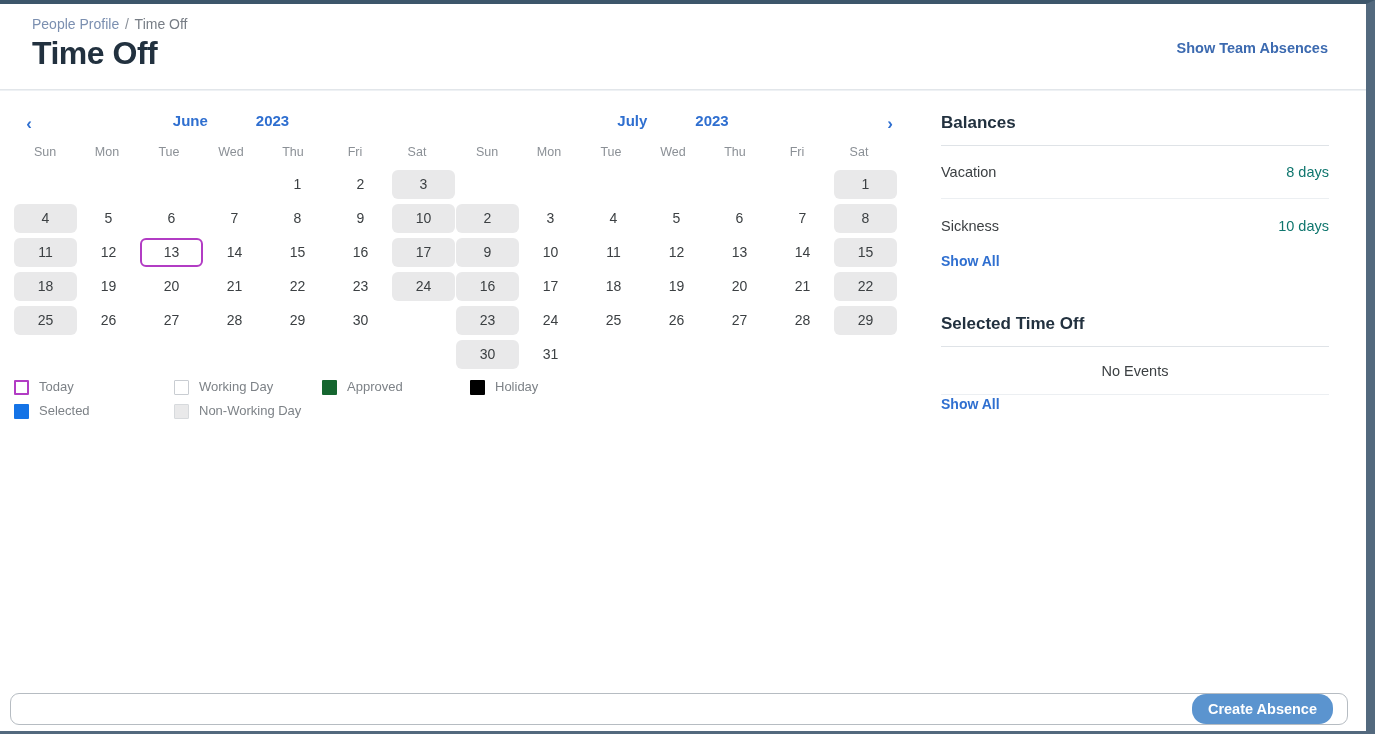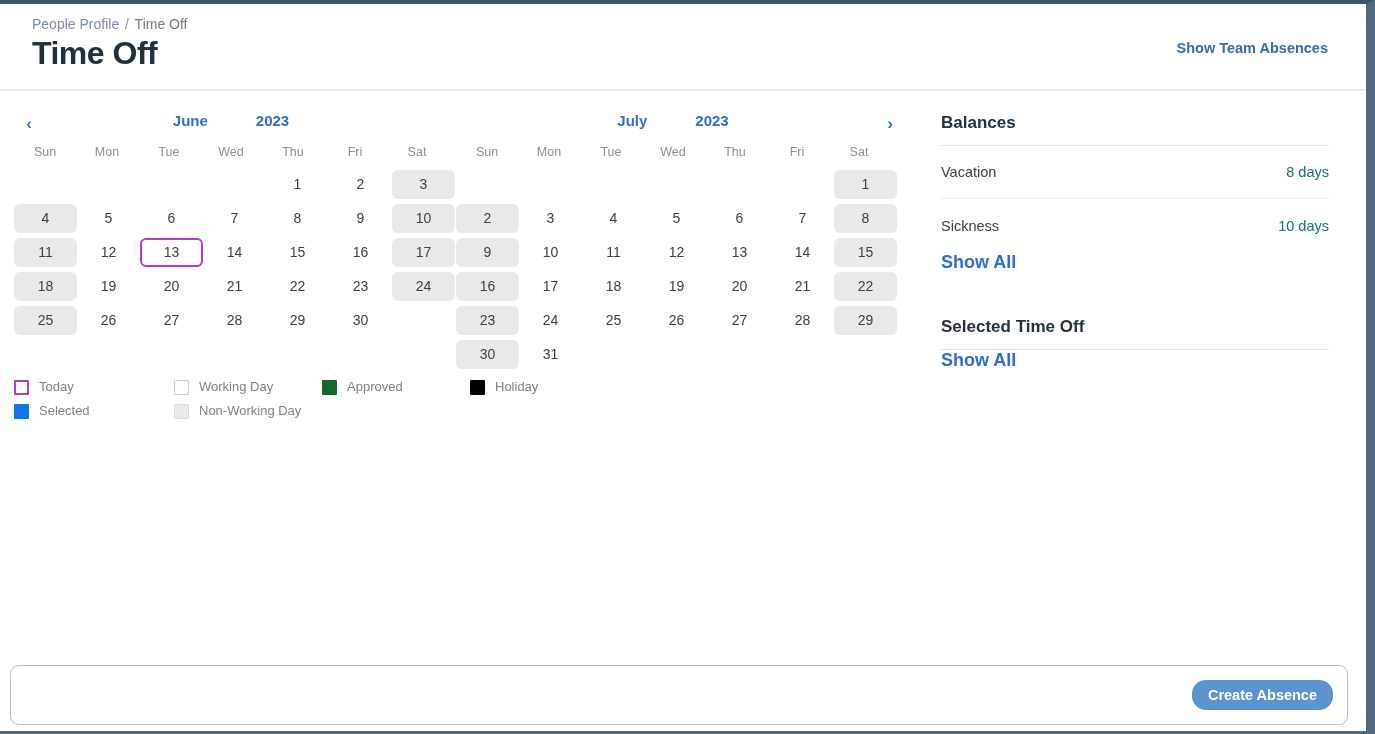--- a/index.html
+++ b/index.html
@@ -180,40 +180,40 @@
     align-items: center;
     height: 53px;
     border-bottom: 1px solid #eceff2;
     gap: 33px;
   }
   .bal-row:last-of-type { border-bottom: none; }
   .bal-name { font-size: 14.5px; color: #3c4043; }
   .bal-value { font-size: 14.5px; color: #0f766e; }
   .show-all {
     display: inline-block;
-    font-size: 18px; font-weight: 700;
+    font-size: 14px; font-weight: 700;
     color: #2f6fd0; cursor: pointer;
   }
   .no-events {
     height: 48px;
     display: flex; align-items: center; justify-content: center;
     font-size: 14.5px; color: #3c4043;
     border-bottom: 1px solid #eceff2;
   }
 
   
   .footer {
     position: absolute;
     left: 10px; right: 18px; bottom: 6px;
-    height: 60px;
+    height: 32px;
     background: #fff;
     border: 1px solid #b6bcc2;
     border-radius: 9px;
     display: flex;
-    align-items: center;
+    align-items: flex-start;
     justify-content: flex-end;
     padding-right: 14px;
   }
   .btn-primary {
     background: #5b94cf;
     color: #fff;
     font-size: 14.5px; font-weight: 700;
     border: none;
     border-radius: 14px;
     padding: 7px 16px;
@@ -600,20 +600,21 @@
             <div class="bal-row">
               <span class="bal-name">Sickness</span>
               <span class="bal-value">10 days</span>
             </div>
           </div>
         <div class="show-all">Show All</div>
       </div>
 
       <div class="panel">
         <div class="panel-title">Selected Time Off</div>
+        <div class="no-events">No Events</div>
         <div class="show-all">Show All</div>
       </div>
 
     </div>
   </div>
 
   <div class="footer">
     <button class="btn-primary">Create Absence</button>
   </div>
 

